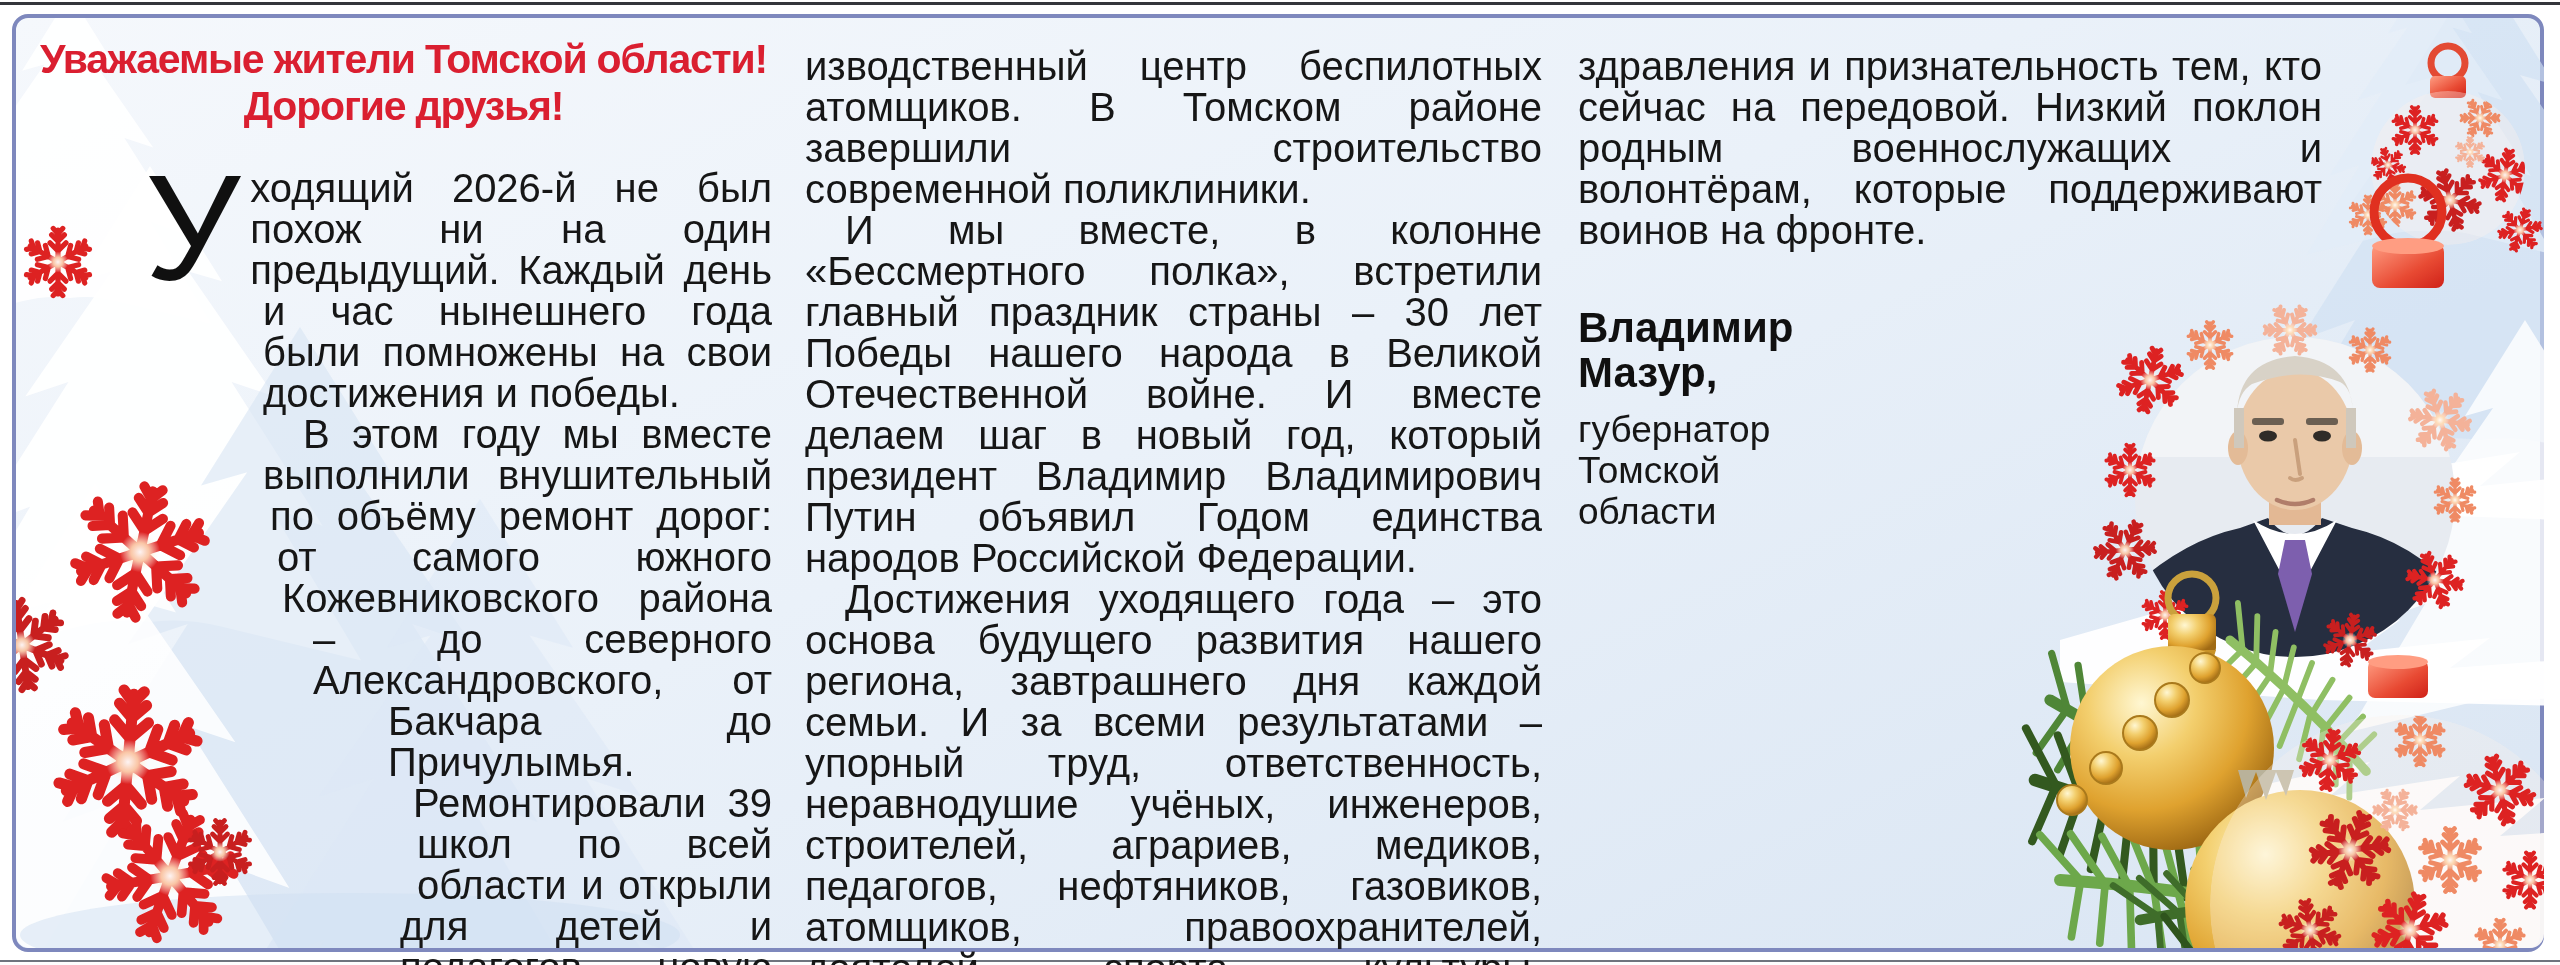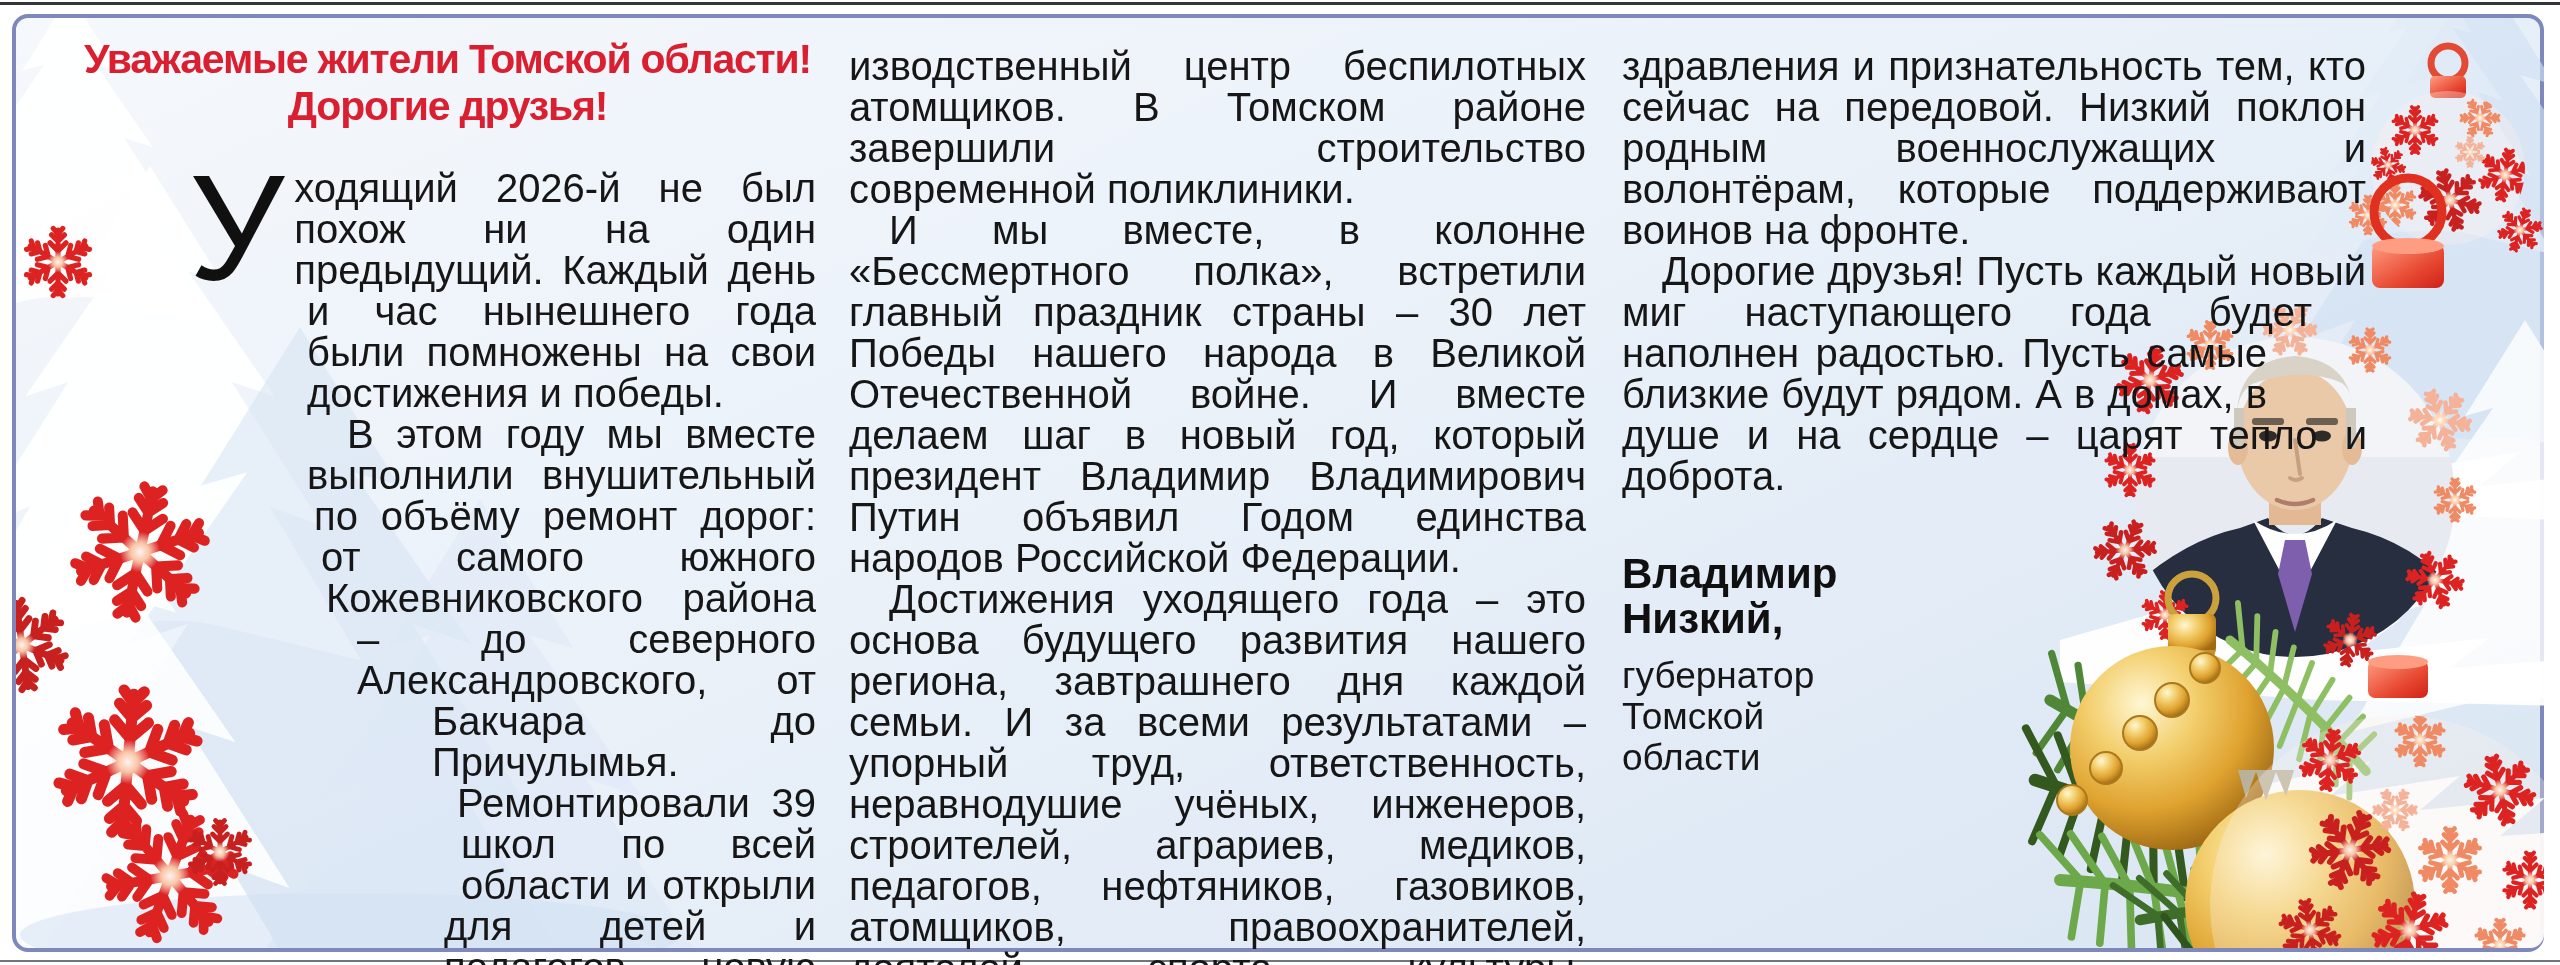--- a/index.html
+++ b/index.html
@@ -4,21 +4,21 @@
 <style>
   html,body{margin:0;padding:0;}
   body{width:2560px;height:965px;position:relative;background:#ffffff;
        font-family:"Liberation Sans",sans-serif;color:#141414;overflow:hidden;}
   .rule-top{position:absolute;left:0;top:2px;width:2560px;height:3px;background:#34353b;}
   .rule-bottom{position:absolute;left:0;top:960px;width:2560px;height:2px;background:#70757f;}
   .panel{position:absolute;left:12px;top:14px;width:2532px;height:938px;box-sizing:border-box;
          border:4px solid #7e88bd;border-radius:16px;
          background:linear-gradient(155deg,#f5f8fc 0%,#eaf1f9 45%,#d9e5f3 100%);}
   svg.decor{position:absolute;left:0;top:0;width:2560px;height:965px;pointer-events:none;}
-  .txt{position:absolute;z-index:5;margin-left:44px;}
+  .txt{position:absolute;z-index:5;}
   .page-title{left:40px;top:36px;width:727px;text-align:center;font-weight:bold;
               font-size:41px;line-height:47px;letter-spacing:-1.2px;color:#da1f30;white-space:pre-line;}
   .col{font-size:40px;line-height:41px;text-align:justify;color:#161616;}
   .col p{margin:0;padding:0;}
   .col1{left:145px;top:168px;width:627px;}
   .col2{left:805px;top:46px;width:737px;}
   .col3{left:1578px;top:46px;width:745px;}
   .indent{text-indent:40px;}
   .fill-last{text-align-last:justify;}
   .dropcap{float:left;font-size:150px;line-height:112px;padding:4px 10px 0 0;color:#101010;}
@@ -329,21 +329,20 @@
   <p class="indent">И мы вместе, в колонне «Бессмертного полка», встретили главный праздник страны – 30 лет Победы нашего народа в Великой Отечественной войне. И вместе делаем шаг в новый год, который президент Владимир Владимирович Путин объявил Годом единства народов Российской Федерации.</p>
   <p class="indent">Достижения уходящего года – это основа будущего развития нашего региона, завтрашнего дня каждой семьи. И за всеми результатами – упорный труд, ответственность, неравнодушие учёных, инженеров, строителей, аграриев, медиков, педагогов, нефтяников, газовиков, атомщиков, правоохранителей, деятелей спорта, культуры, общественности. Каждого из вас – лучшего миллиона нашей Томской области!</p>
 
 </div>
 
 <div class="txt col col3">
   <div class="fr" style="width:1px;height:246px"></div>
   <div class="fr" style="width:55px;height:41px"></div>
   <div class="fr" style="width:100px;height:82px"></div>
   <p>здравления и признательность тем, кто сейчас на передовой. Низкий поклон родным военнослужащих и волонтёрам, которые поддерживают воинов на фронте.</p>
-  <p class="indent">Дорогие друзья! Пусть каждый новый миг наступающего года будет наполнен радостью. Пусть самые близкие будут рядом. А в домах, в душе и на сердце – царят тепло и доброта.</p>
   <div class="sig-name">Владимир
-Низкий,</div>
+Мазур,</div>
   <div class="sig-role">губернатор
 Томской
 области</div>
 </div>
 
 <div class="rule-bottom"></div>
 
 </body></html>

